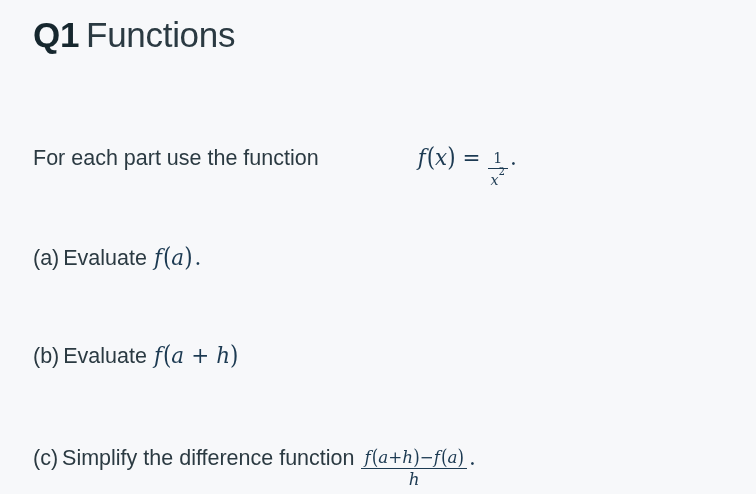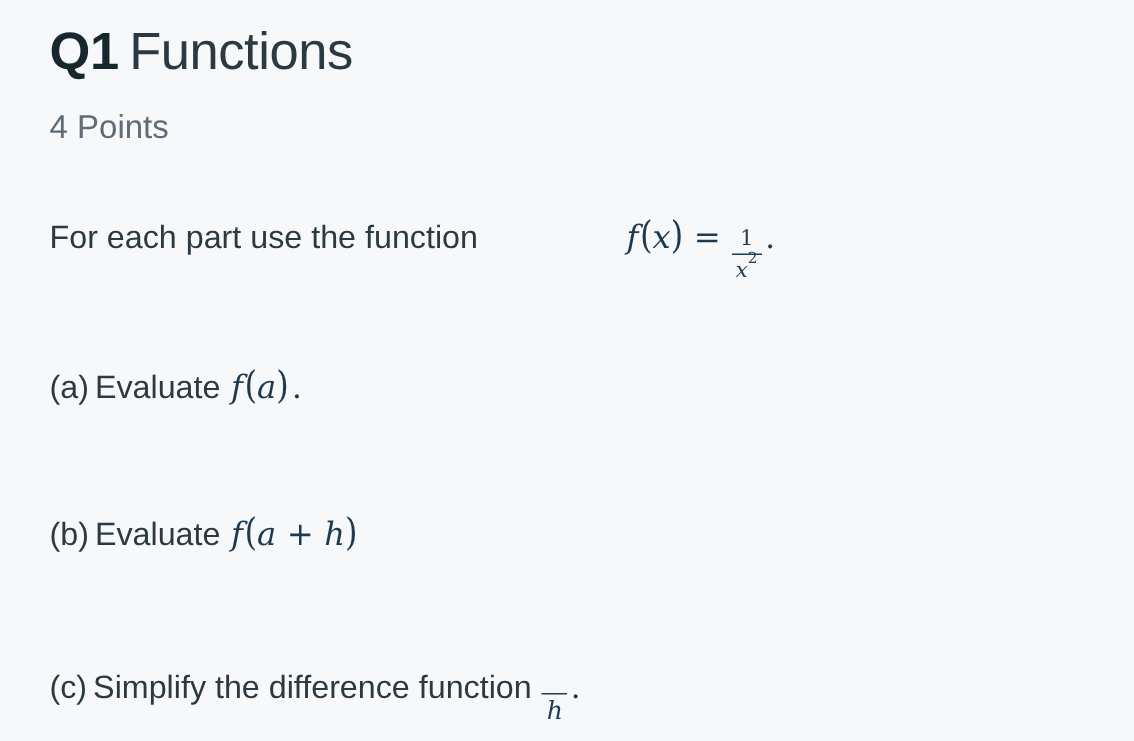--- a/index.html
+++ b/index.html
@@ -162,21 +162,20 @@
 </style>
 </head>
 <body>
 
 <div class="page">
 
   <div class="q-title">
     <span class="q-num">Q1</span><span class="sp-m"></span><span class="q-name">Functions</span>
   </div>
 
-  <div class="q-points">4 Points</div>
 
   <div class="line line-intro">
     <span class="txt">For each part use the function</span>
     <span class="sp-m"></span>
     <span class="math">
       <span class="fn-f">f</span>
         <span class="paren">(</span>
         <span class="mi">x</span>
         <span class="paren">)</span>
       <span class="sp-m"></span>
@@ -222,20 +221,21 @@
     </span>
   </div>
 
   <div class="line line-c">
     <span class="txt">(c)</span>
     <span class="sp-s"></span>
     <span class="txt">Simplify the difference function</span>
     <span class="sp-m"></span>
     <span class="math">
       <span class="frac frac-c">
+        <span class="num"><span class="fn-f">f</span><span class="paren">(</span><span class="mi">a</span><span class="mo">+</span><span class="mi">h</span><span class="paren">)</span><span class="mo">−</span><span class="fn-f">f</span><span class="paren">(</span><span class="mi">a</span><span class="paren">)</span></span>
         <span class="bar"></span>
         <span class="den"><span class="mi">h</span></span>
       </span>
         <span class="period">.</span>
     </span>
   </div>
 
 </div>
 
 </body></html>

